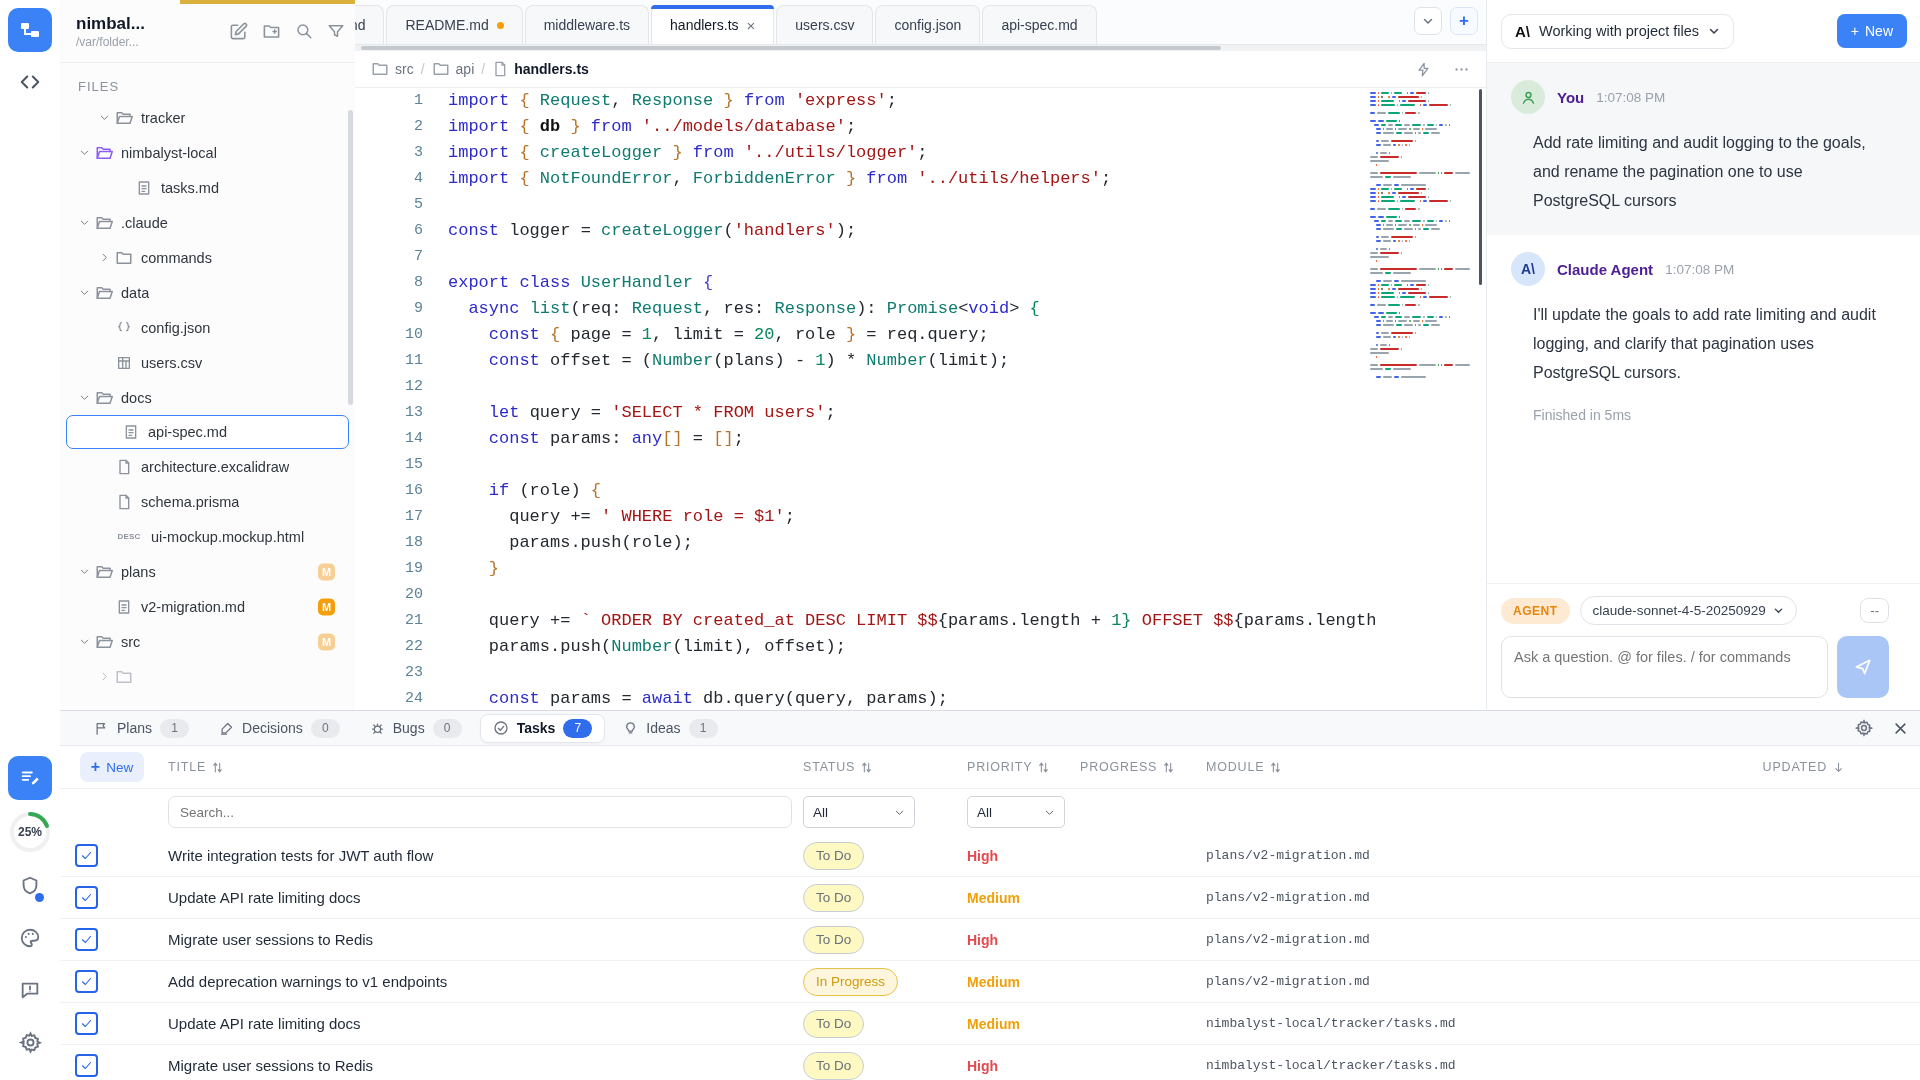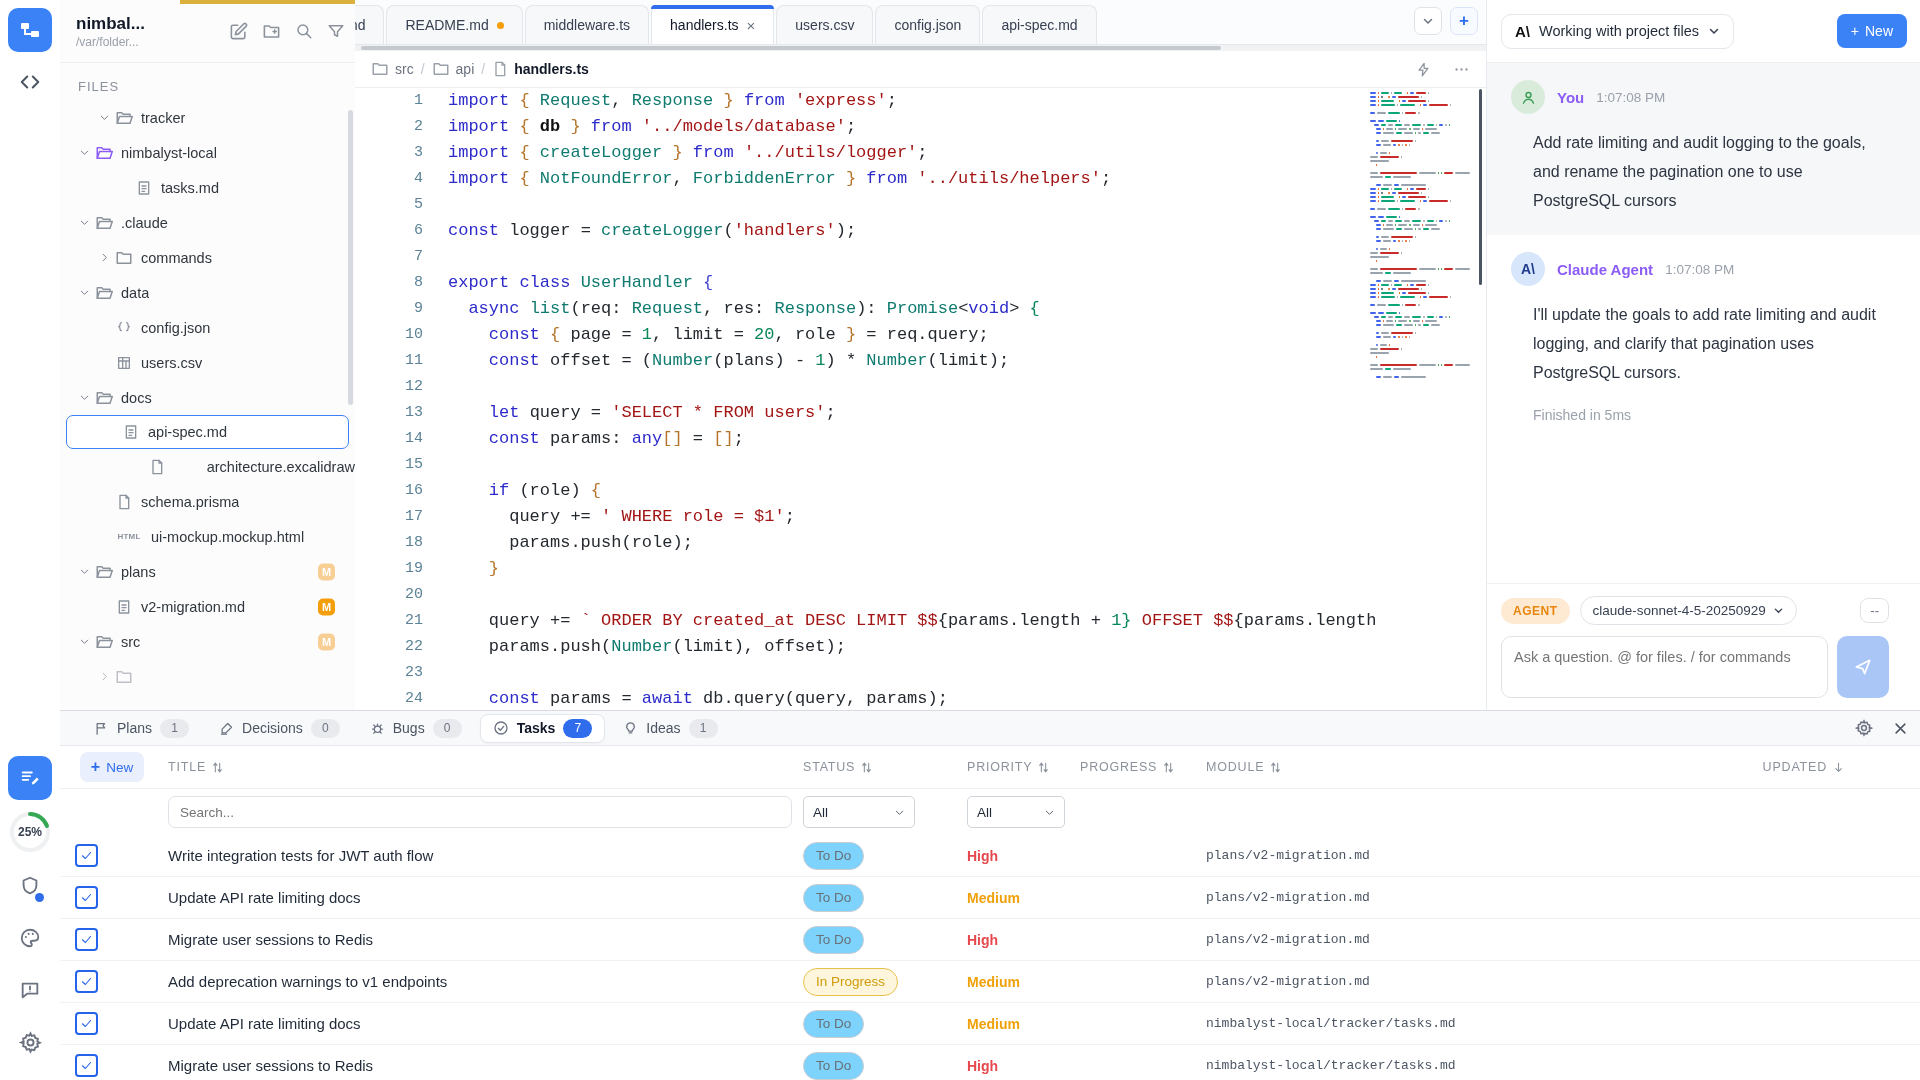--- a/index.html
+++ b/index.html
@@ -68,21 +68,21 @@
   .chat-head{height:62px;border-bottom:1px solid #eceff2;display:flex;align-items:center;padding:0 14px;flex:none;}
   .sess-pill{display:flex;align-items:center;gap:9px;border:1px solid #e3e6ea;border-radius:10px;padding:8px 13px;font-size:14.5px;color:#1f2937;background:#fff;}
   .alogo{font-weight:bold;font-size:15px;color:#111;}
   .newbtn{margin-left:auto;background:#3b82f6;color:#fff;font-size:14px;border-radius:8px;padding:9px 14px;display:flex;gap:6px;align-items:center;}
   .msg{padding:17px 24px 20px 24px;}
   .msg.you{background:#f6f7f8;}
   .msg-head{display:flex;align-items:center;gap:12px;}
   .avatar{width:34px;height:34px;border-radius:50%;display:flex;align-items:center;justify-content:center;flex:none;}
   .avatar.you{background:#d9ecdc;color:#3e9e57;}
   .avatar.claude{background:#d7e6fb;color:#1e3a8a;font-weight:bold;font-size:14px;}
-  .mname{font-weight:bold;font-size:15px;color:#8b5cf6;}
+  .mname{font-weight:bold;font-size:15px;color:#4c1d95;}
   .mtime{font-size:13.5px;color:#9aa1ab;}
   .mtext{margin:14px 0 0 22px;width:352px;font-size:16px;line-height:29px;color:#2d3542;}
   .mmeta{margin:20px 0 0 22px;font-size:14px;color:#9aa1ab;}
   .composer{margin-top:auto;border-top:1px solid #f0f2f4;padding:12px 32px 12px 14px;flex:none;}
   .agent-row{display:flex;align-items:center;gap:10px;}
   .agent-pill{background:#feead2;color:#e8850c;font-size:12px;font-weight:bold;letter-spacing:.5px;border-radius:999px;padding:6px 12px;}
   .model-pill{border:1px solid #dfe3e8;border-radius:999px;padding:6px 12px;font-size:13.5px;color:#374151;display:flex;align-items:center;gap:7px;background:#fff;}
   .dash-btn{margin-left:auto;border:1px solid #dfe3e8;border-radius:8px;padding:4px 9px;font-size:13px;color:#6b7280;background:#fff;}
   .input-row{display:flex;gap:9px;margin-top:11px;align-items:stretch;}
   .ask{flex:1;border:1px solid #dfe3e8;border-radius:10px;padding:10px 12px;font-size:14.5px;line-height:20px;color:#9aa1ab;background:#fff;font-family:"Liberation Sans",sans-serif;resize:none;height:40px;}
@@ -101,21 +101,21 @@
   .hlab.right{justify-content:flex-end;padding-right:75px;}
   .pnew{width:64px;height:30px;margin-left:20px;background:#e9effc;border-radius:8px;display:flex;align-items:center;justify-content:center;gap:6px;color:#2f6ded;font-size:13.5px;}
   .filterrow{height:46px;}
   .search{width:600px;height:30px;border:1px solid #dfe3e8;border-radius:7px;padding:0 11px;font-size:13.5px;color:#9aa1ab;background:#fff;font-family:"Liberation Sans",sans-serif;}
   .fsel{height:30px;border:1px solid #cfd4da;border-radius:5px;background:#fff;display:flex;align-items:center;justify-content:space-between;padding:0 9px;font-size:13.5px;color:#1f2937;}
   .fsel.w1{width:92px;} .fsel.w2{width:78px;}
   .prow{height:41px;border-bottom:1px solid #f0f2f4;}
   .cbx{width:19px;height:19px;margin-left:15px;border:2px solid #2563eb;border-radius:4px;display:flex;align-items:center;justify-content:center;color:#2563eb;background:#fff;}
   .ptitle{font-size:15px;color:#1f2937;}
   .pill{display:inline-flex;align-items:center;height:26px;padding:0 12px;border-radius:999px;font-size:13.5px;}
-  .pill.todo{background:#7dd3fc;border:1px solid #c8cdd4;color:#697078;}
+  .pill.todo{background:#fef9c3;border:1px solid #c8cdd4;color:#697078;}
   .pill.prog{background:#fdf6dc;border:1px solid #e7c14d;color:#cf9b0a;}
   .prio{font-size:14px;font-weight:bold;}
   .prio.high{color:#e5484d;} .prio.medium{color:#f0a009;}
   .module{font-family:"Liberation Mono","DejaVu Sans Mono",monospace;font-size:13px;color:#4b5563;}
 </style>
 </head>
 <body>
 
 <div id="app">
 
@@ -327,21 +327,21 @@
         <div class="trow sel" style="padding-left: 34px;">
           <span class="chev"></span>
           <span class="ficon">
             <svg width="16" height="16" viewBox="0 0 24 24" stroke="currentColor" stroke-width="2" fill="none" stroke-linejoin="round" stroke-linecap="round">
               <path d="M5 3h14v18H5z"></path>
               <path d="M9 9h6M9 13h6M9 17h4"></path>
             </svg>
           </span>
           <span class="lbl">api-spec.md</span>
         </div>
-        <div class="trow" style="padding-left: 34px; justify-content: space-between;">
+        <div class="trow" style="padding-left: 34px;">
           <span class="chev"></span>
           <span class="ficon">
             <svg width="16" height="16" viewBox="0 0 24 24" stroke="currentColor" stroke-width="2" fill="none" stroke-linejoin="round" stroke-linecap="round">
               <path d="M6 2h9l4 4v16H6z"></path>
               <path d="M15 2v4h4"></path>
             </svg>
           </span>
           <span class="lbl">architecture.excalidraw</span>
         </div>
         <div class="trow" style="padding-left: 34px;">
@@ -350,21 +350,21 @@
             <svg width="16" height="16" viewBox="0 0 24 24" stroke="currentColor" stroke-width="2" fill="none" stroke-linejoin="round" stroke-linecap="round">
               <path d="M6 2h9l4 4v16H6z"></path>
               <path d="M15 2v4h4"></path>
             </svg>
           </span>
           <span class="lbl">schema.prisma</span>
         </div>
         <div class="trow" style="padding-left: 34px;">
           <span class="chev"></span>
           <span class="ficon" style="width: 30px;">
-            <span class="htmltag">HTML</span>
+            <span class="htmltag">DESC</span>
           </span>
           <span class="lbl">ui-mockup.mockup.html</span>
         </div>
         <div class="trow" style="padding-left: 14px;">
           <span class="chev">
             <svg width="11" height="11" viewBox="0 0 24 24" stroke="currentColor" stroke-width="2" fill="none" stroke-linejoin="round" stroke-linecap="round">
               <polyline points="5 9 12 16 19 9"></polyline>
             </svg>
           </span>
           <span class="ficon">

